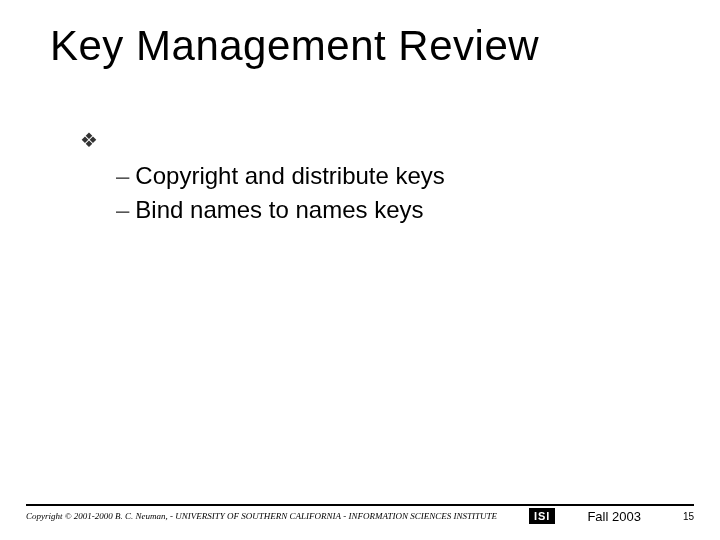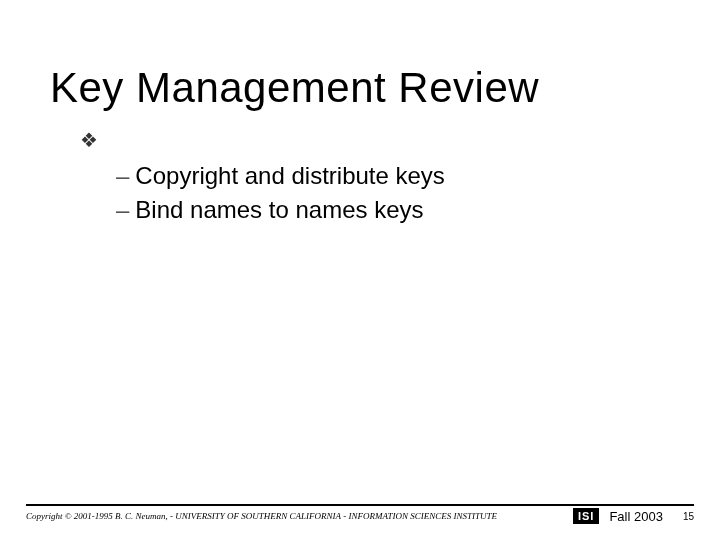--- a/index.html
+++ b/index.html
@@ -1,31 +1,31 @@
 <!DOCTYPE html>
 <html><head>
   <meta charset="utf-8">
   <style>
     * { margin: 0; padding: 0; box-sizing: border-box; }
     html, body { width: 720px; height: 540px; background: #fff; font-family: Arial, Helvetica, sans-serif; color: #000; }
     .slide { position: relative; width: 720px; height: 540px; }
-    .title { position: absolute; top: 22px; left: 50px; font-size: 42px; font-weight: 400; letter-spacing: 0.5px; margin-top: 42px; }
+    .title { position: absolute; top: 22px; left: 50px; font-size: 42px; font-weight: 400; letter-spacing: 0.5px; }
     .body { position: absolute; top: 128px; left: 80px; right: 60px; }
     .bullet1 { display: flex; align-items: baseline; margin-bottom: 14px; }
     .bullet1 .marker { font-size: 20px; line-height: 1; margin-right: 6px; color: #333; position: relative; top: 2px; }
     .bullet1 .text { font-size: 28px; }
     .bullet2-list { margin-left: 36px; }
     .bullet2 { display: flex; align-items: baseline; margin-bottom: 6px; }
     .bullet2 .marker { font-size: 24px; margin-right: 6px; color: #555; }
     .bullet2 .text { font-size: 24px; }
     .footer { position: absolute; left: 26px; right: 26px; bottom: 16px; }
     .footer-rule { border: none; border-top: 2px solid #000; margin-bottom: 2px; }
     .footer-row { display: flex; align-items: center; justify-content: space-between; }
     .copyright { font-size: 9px; font-style: italic; font-family: "Times New Roman", Times, serif; }
-    .footer-right { display: flex; align-items: center; gap: 10px; }
+    .footer-right { display: flex; align-items: center; gap: 32px; }
     .isi-logo { background: #000; color: #fff; font-weight: bold; font-size: 11px; padding: 2px 5px; letter-spacing: 1px; }
     .term { font-size: 13px; }
     .pagenum { font-size: 10px; margin-left: 10px; }
   </style>
 </head>
 <body>
 
 <div class="slide">
 
   <div class="title">Key Management Review</div>
@@ -42,21 +42,21 @@
       <div class="bullet2">
         <span class="marker">–</span>
         <span class="text">Bind names to names keys</span>
       </div>
     </div>
   </div>
 
   <div class="footer">
     <hr class="footer-rule">
     <div class="footer-row">
-      <div class="copyright">Copyright © 2001-1995  B. C. Neuman, - UNIVERSITY OF SOUTHERN CALIFORNIA - INFORMATION SCIENCES INSTITUTE</div>
+      <div class="copyright">Copyright © 2001-2000  B. C. Neuman, - UNIVERSITY OF SOUTHERN CALIFORNIA - INFORMATION SCIENCES INSTITUTE</div>
       <div class="footer-right">
         <span class="isi-logo">ISI</span>
         <span class="term">Fall 2003</span>
         <span class="pagenum">15</span>
       </div>
     </div>
   </div>
 
 </div>
 

